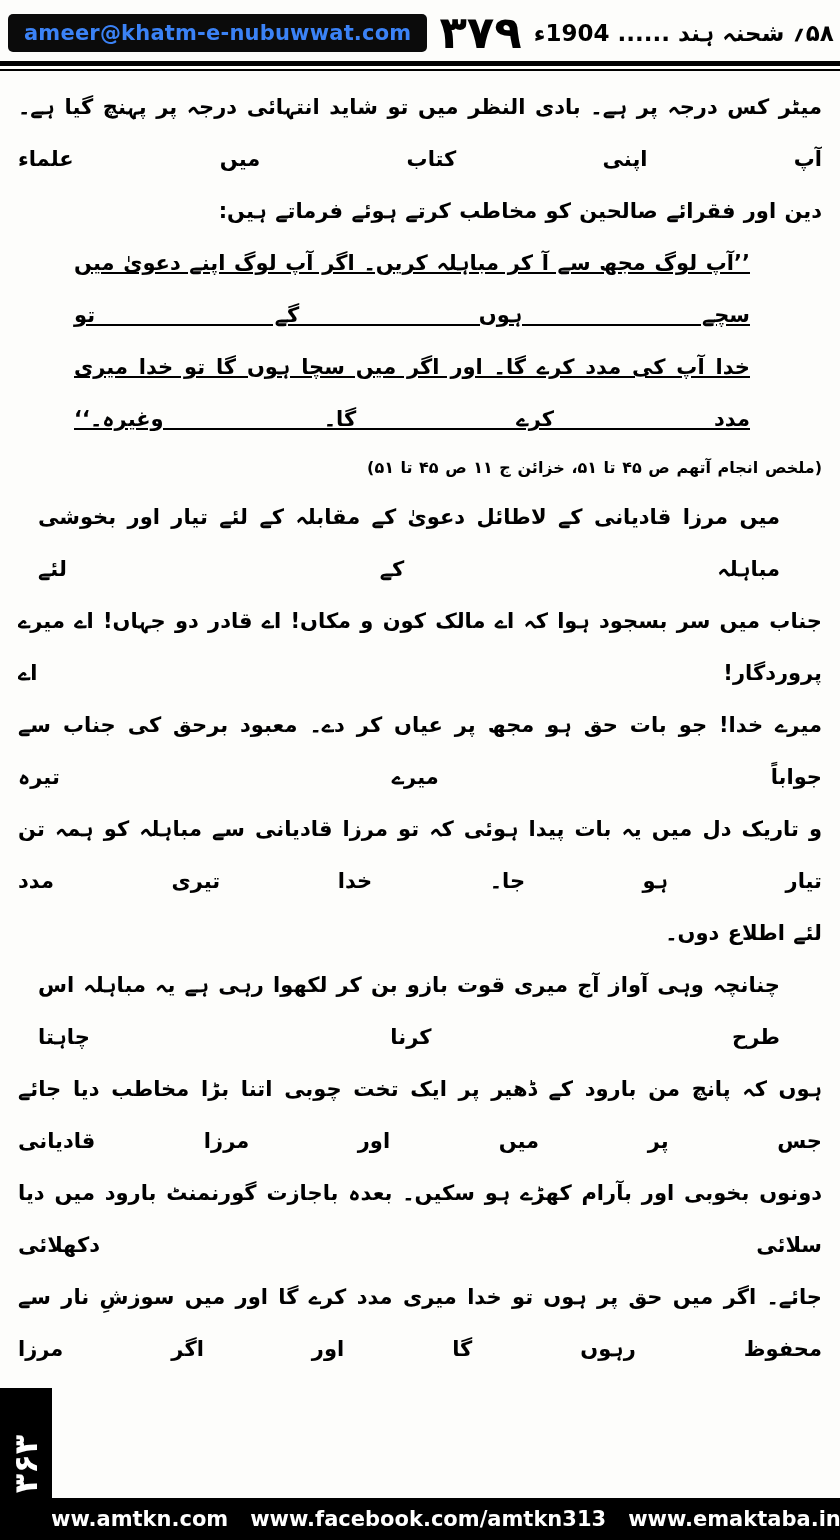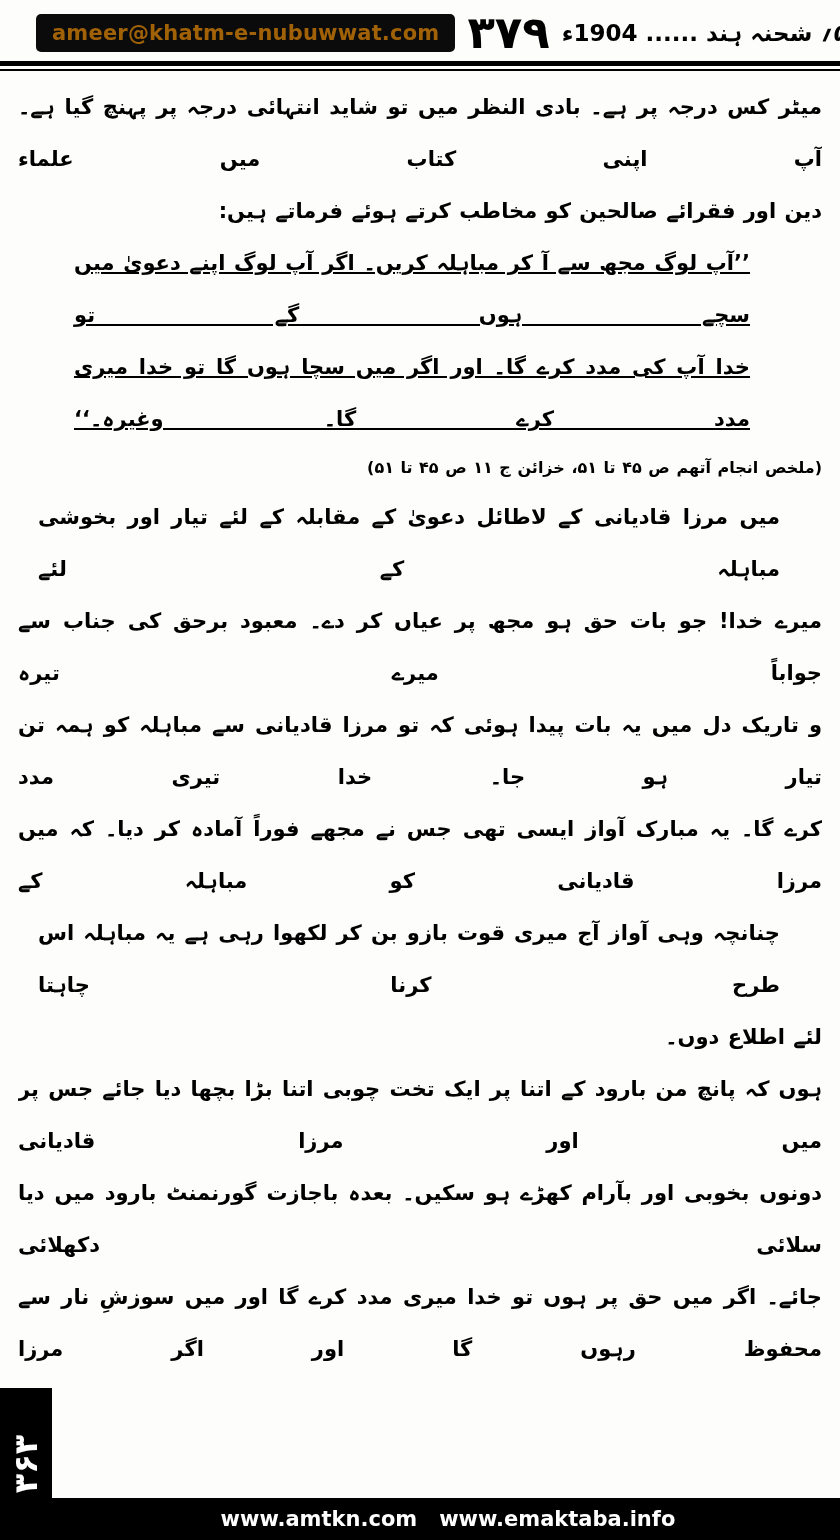--- a/index.html
+++ b/index.html
@@ -11,24 +11,24 @@
     overflow:hidden;
     font-family:"DejaVu Sans",sans-serif;
     color:#000;
   }
   
   .topbar{
     display:flex;align-items:center;
     padding:10px 10px 6px 8px;gap:12px;
   }
   .email-box{
-    background:#0b0b0b;color:#a16207;
+    background:#0b0b0b;color:#3b82f6;
     font-weight:700;font-size:21px;
     padding:7px 16px;border-radius:5px;
-    white-space:nowrap;letter-spacing:.2px;margin-left:28px;
+    white-space:nowrap;letter-spacing:.2px;
   }
   .top-num{
     font-size:45px;font-weight:700;line-height:1;
     direction:rtl;white-space:nowrap;
   }
   .top-title{
     margin-left:auto;direction:rtl;text-align:right;
     font-size:23px;font-weight:700;white-space:nowrap;
     padding-right:4px;
   }
@@ -89,32 +89,33 @@
   <div class="rule-thick"></div>
   <div class="rule-thin"></div>
 
   <main class="body-text">
       <div class="line n" dir="rtl">میٹر کس درجہ پر ہے۔ بادی النظر میں تو شاید انتہائی درجہ پر پہنچ گیا ہے۔ آپ اپنی کتاب میں علماء</div>
       <div class="line end" dir="rtl">دین اور فقرائے صالحین کو مخاطب کرتے ہوئے فرماتے ہیں:</div>
       <div class="line quote" dir="rtl">’’آپ لوگ مجھ سے آ کر مباہلہ کریں۔ اگر آپ لوگ اپنے دعویٰ میں سچے ہوں گے تو</div>
       <div class="line quote" dir="rtl">خدا آپ کی مدد کرے گا۔ اور اگر میں سچا ہوں گا تو خدا میری مدد کرے گا۔ وغیرہ۔‘‘</div>
       <div class="line citation" dir="rtl">(ملخص انجام آتھم ص ۴۵ تا ۵۱، خزائن ج ۱۱ ص ۴۵ تا ۵۱)</div>
       <div class="line start" dir="rtl">میں مرزا قادیانی کے لاطائل دعویٰ کے مقابلہ کے لئے تیار اور بخوشی مباہلہ کے لئے</div>
+      <div class="line n" dir="rtl">جناب میں سر بسجود ہوا کہ اے مالک کون و مکاں! اے قادر دو جہاں! اے میرے پروردگار! اے</div>
       <div class="line n" dir="rtl">میرے خدا! جو بات حق ہو مجھ پر عیاں کر دے۔ معبود برحق کی جناب سے جواباً میرے تیرہ</div>
       <div class="line n" dir="rtl">و تاریک دل میں یہ بات پیدا ہوئی کہ تو مرزا قادیانی سے مباہلہ کو ہمہ تن تیار ہو جا۔ خدا تیری مدد</div>
-      <div class="line n" dir="rtl">کرے گا۔ یہ مبارک آواز ایسی تھی جس نے مجھے فوراً آمادہ کر دیا۔ کہ میں مرزا قادیانی کو مباہلہ کے</div>
+      <div class="line end" dir="rtl">لئے اطلاع دوں۔</div>
       <div class="line start" dir="rtl">چنانچہ وہی آواز آج میری قوت بازو بن کر لکھوا رہی ہے یہ مباہلہ اس طرح کرنا چاہتا</div>
-      <div class="line end" dir="rtl">لئے اطلاع دوں۔</div>
-      <div class="line n" dir="rtl">ہوں کہ پانچ من بارود کے اتنا پر ایک تخت چوبی اتنا بڑا بچھا دیا جائے جس پر میں اور مرزا قادیانی</div>
+      <div class="line n" dir="rtl">ہوں کہ پانچ من بارود کے ڈھیر پر ایک تخت چوبی اتنا بڑا مخاطب دیا جائے جس پر میں اور مرزا قادیانی</div>
       <div class="line n" dir="rtl">دونوں بخوبی اور بآرام کھڑے ہو سکیں۔ بعدہ باجازت گورنمنٹ بارود میں دیا سلائی دکھلائی</div>
       <div class="line n" dir="rtl">جائے۔ اگر میں حق پر ہوں تو خدا میری مدد کرے گا اور میں سوزشِ نار سے محفوظ رہوں گا اور اگر مرزا</div>
     </main>
 
   <div class="side-num">
     <span class="side-num-text">۳۶۳</span>
   </div>
 
   <footer class="bottombar">
     <span class="flink">www.amtkn.com</span>
+    <span class="flink">www.facebook.com/amtkn313</span>
     <span class="flink">www.emaktaba.info</span>
   </footer>
 
 </div>
 
 </body></html>

